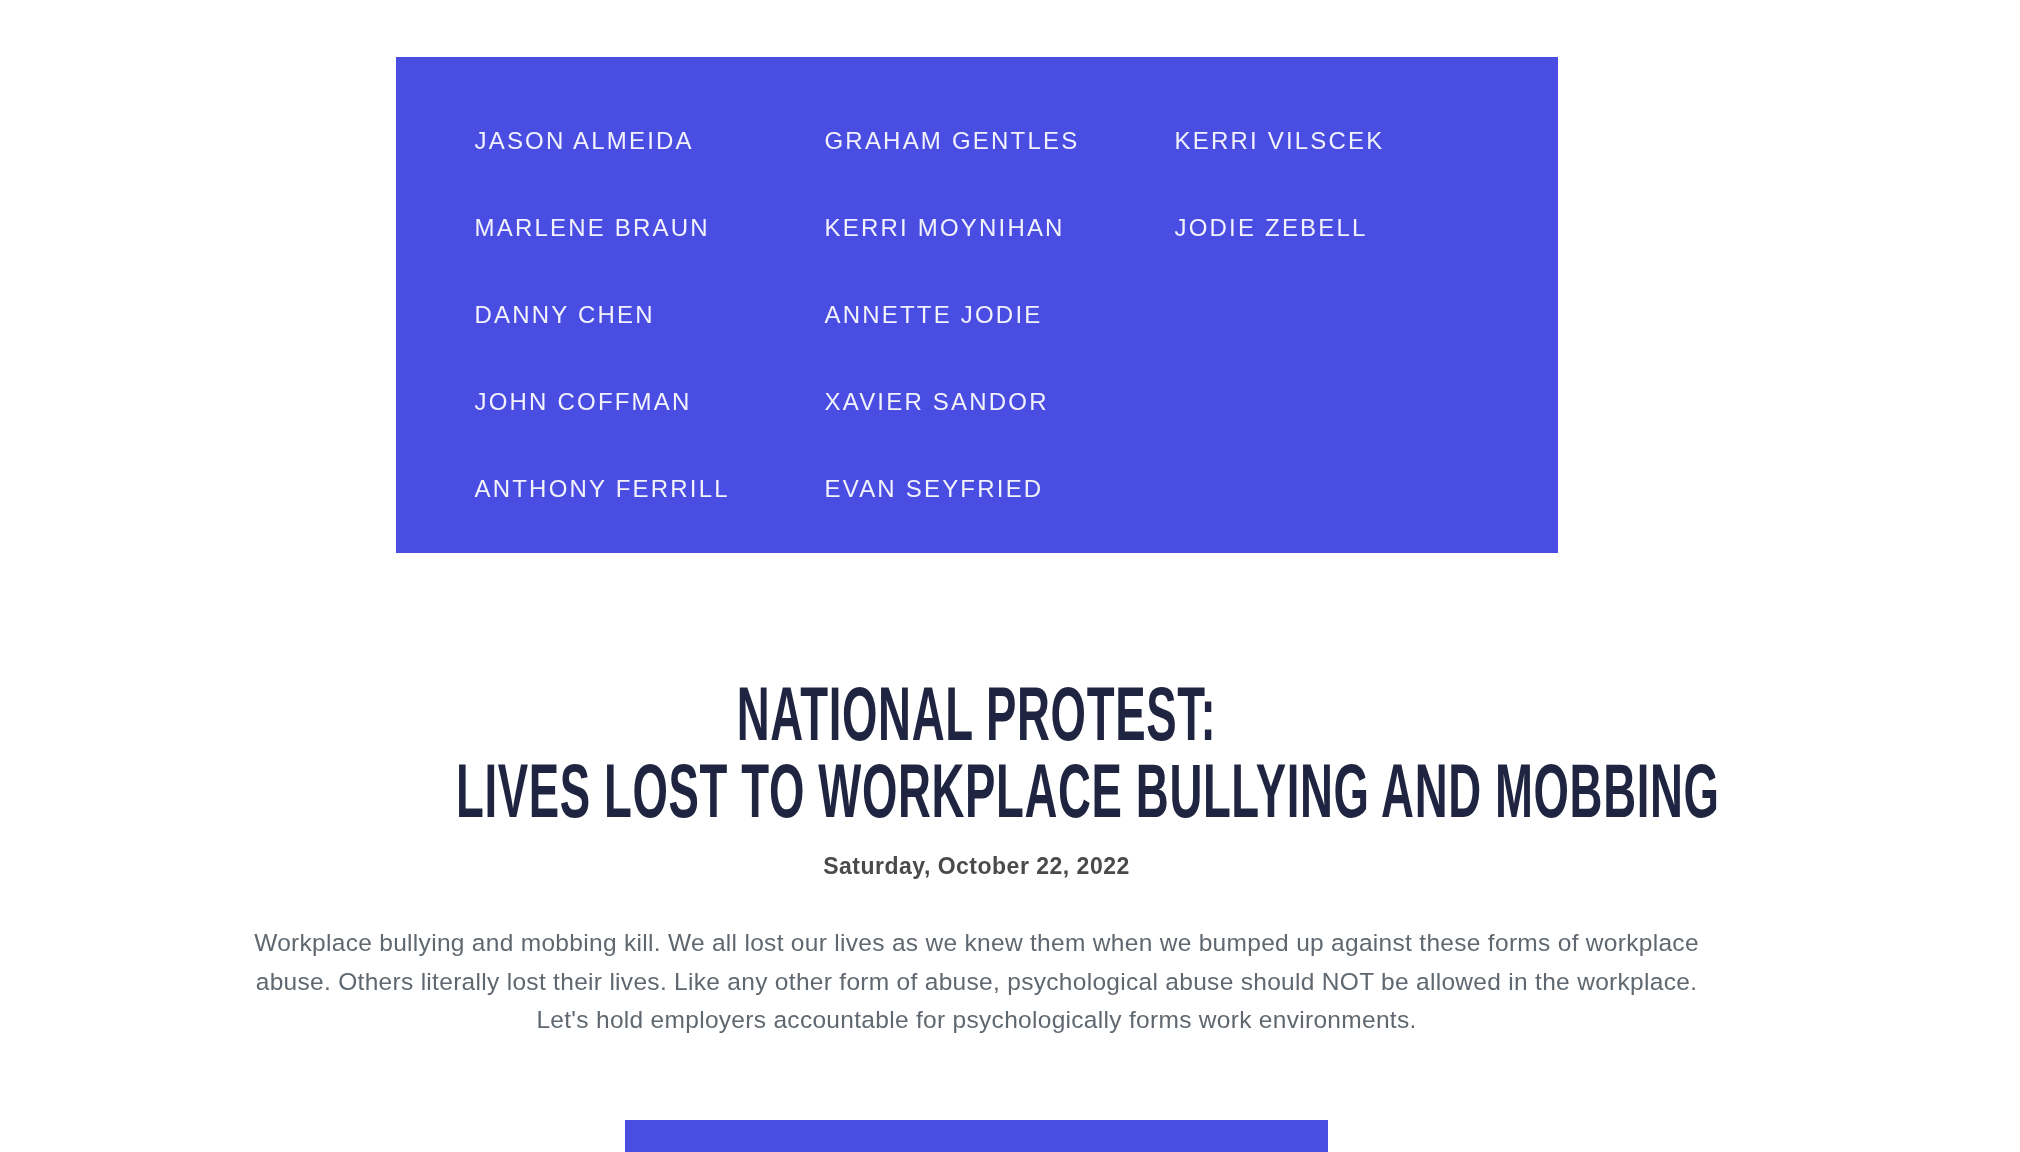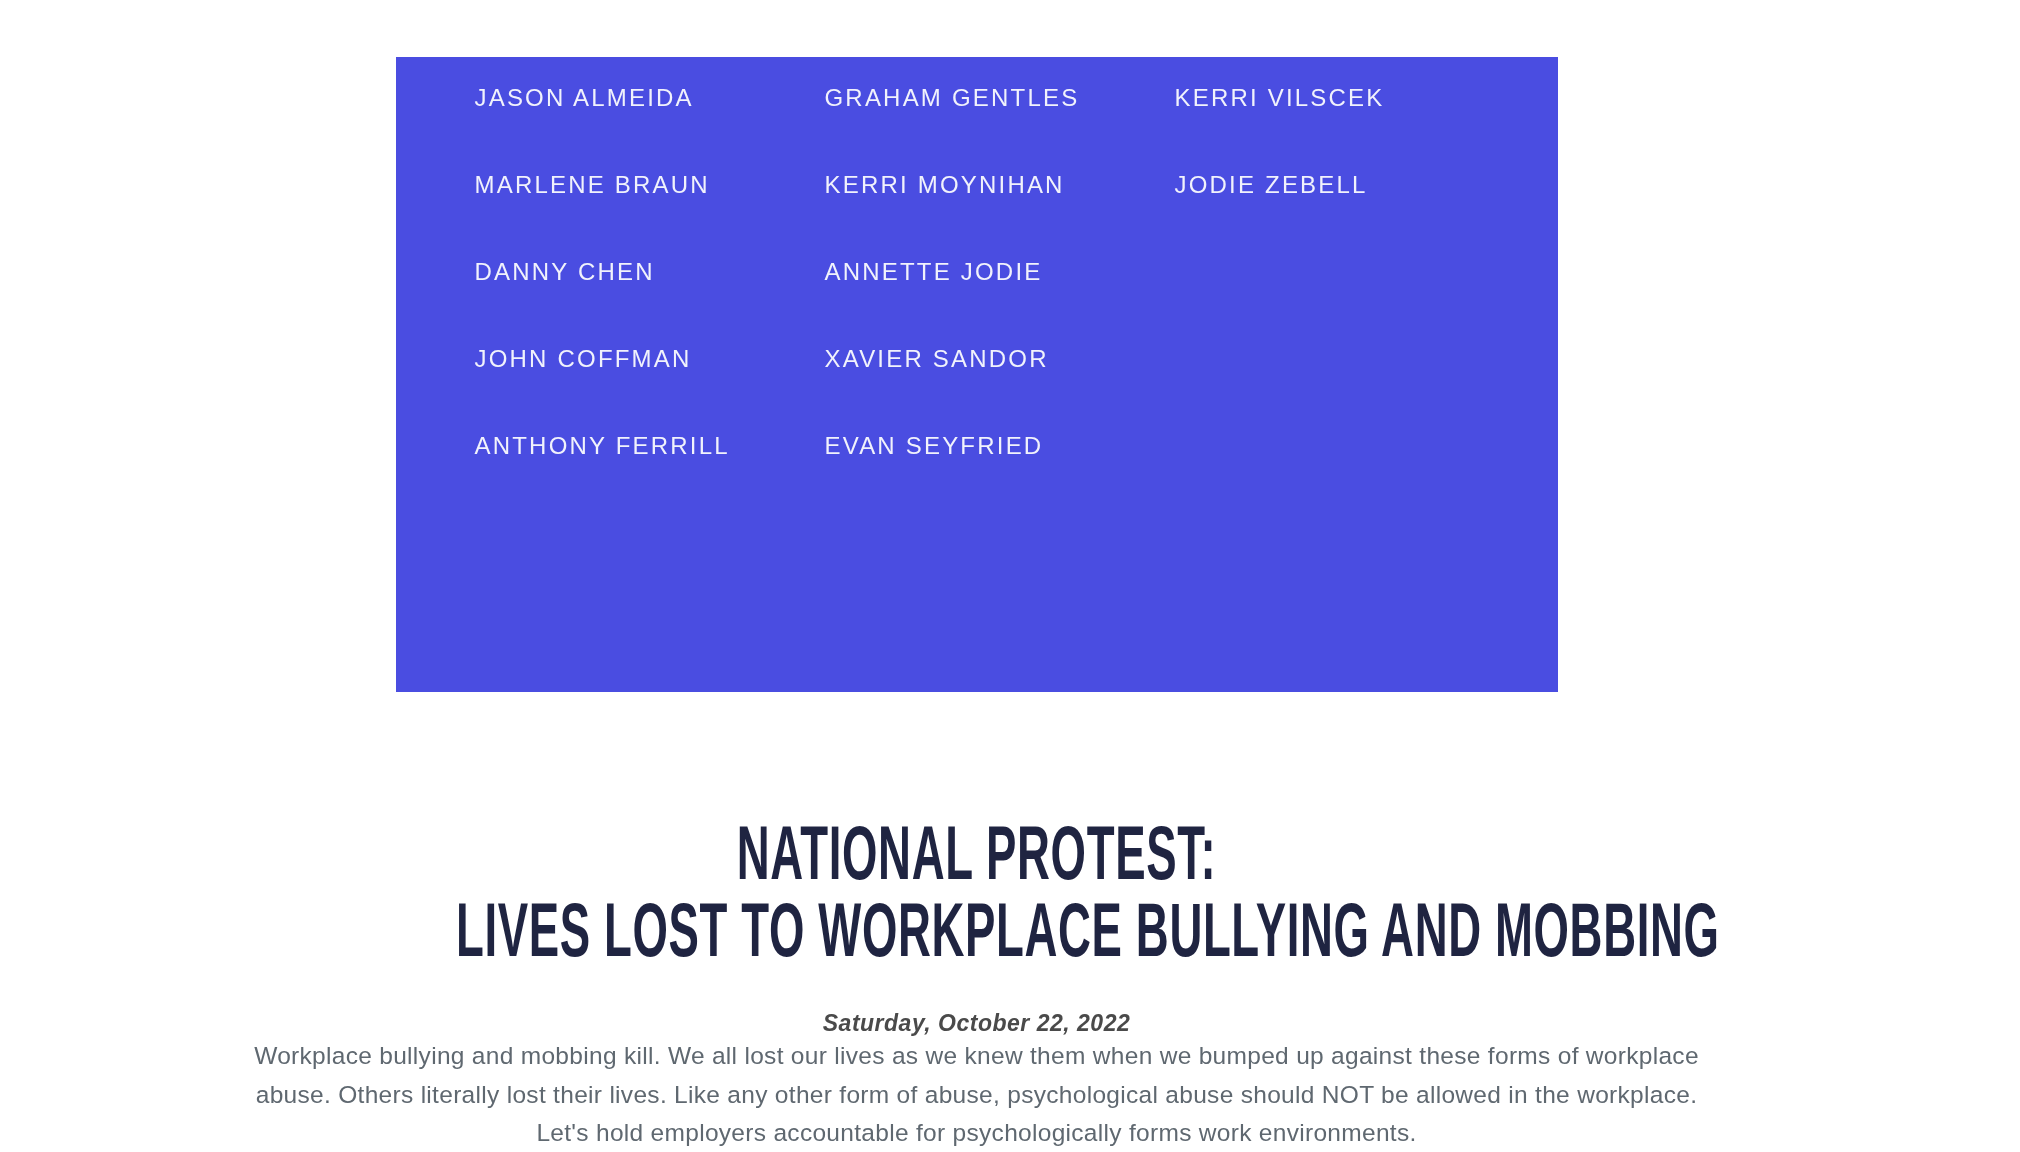--- a/index.html
+++ b/index.html
@@ -10,24 +10,24 @@
     overflow: hidden;
     font-family: "Liberation Sans", sans-serif;
   }
   .content {
     width: 1735px;
     margin-left: 109px;
   }
   
   .memorial-box {
     width: 1162px;
-    height: 635px;
+    height: 496px;
     margin: 57px auto 0 auto;
     background: var(--accent-blue, #4a4de1);
-    padding: 26px 30px 55px 79px;
+    padding: 69px 30px 55px 79px;
   }
   .name-grid {
     display: grid;
     grid-template-columns: 350px 350px 350px;
     grid-template-rows: repeat(5, 29px);
     grid-auto-flow: column;
     row-gap: 58px;
   }
   .memorial-name {
     color: var(--name-white, #f1f2fc);
@@ -46,30 +46,30 @@
     font-weight: 700;
     color: var(--heading-navy, #1f2441);
     letter-spacing: 1px;
     transform: scaleX(0.60);
     transform-origin: 50% 50%;
     white-space: nowrap;
   }
   .headline span { display: block; }
   
   .event-date {
-    margin-top: 42px;
+    margin-top: 24px;
     text-align: center;
     font-size: 23px;
     font-weight: 700;
     color: var(--date-gray, #4a4a4a);
     letter-spacing: 0.5px;
-    font-style: italic;
   }
   
   .intro {
+    margin-top: 44px;
     text-align: center;
     font-size: 24.5px;
     line-height: 38.5px;
     color: var(--body-gray, #5f6870);
     letter-spacing: 0.3px;
   }
   
   .cta-bar {
     display: block;
     width: 703px;

